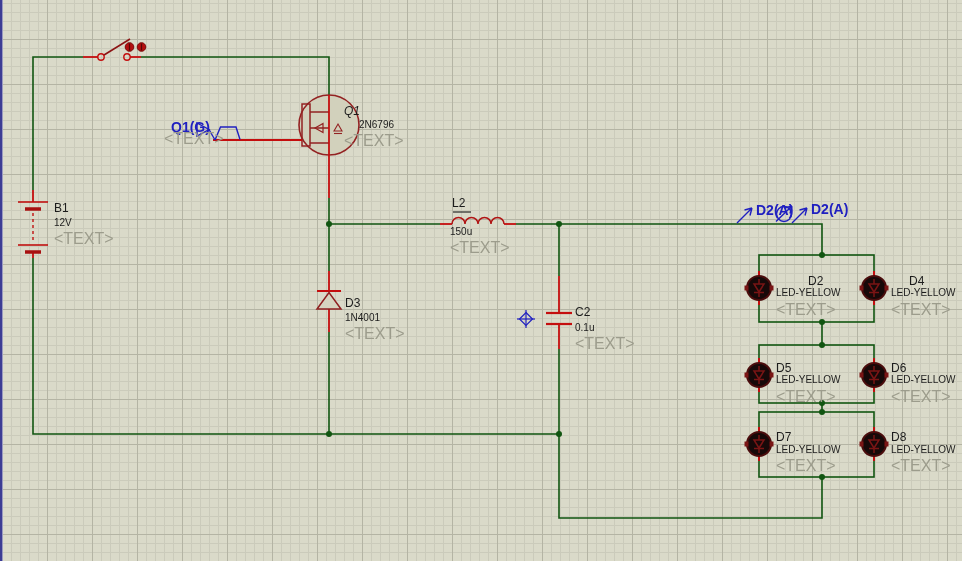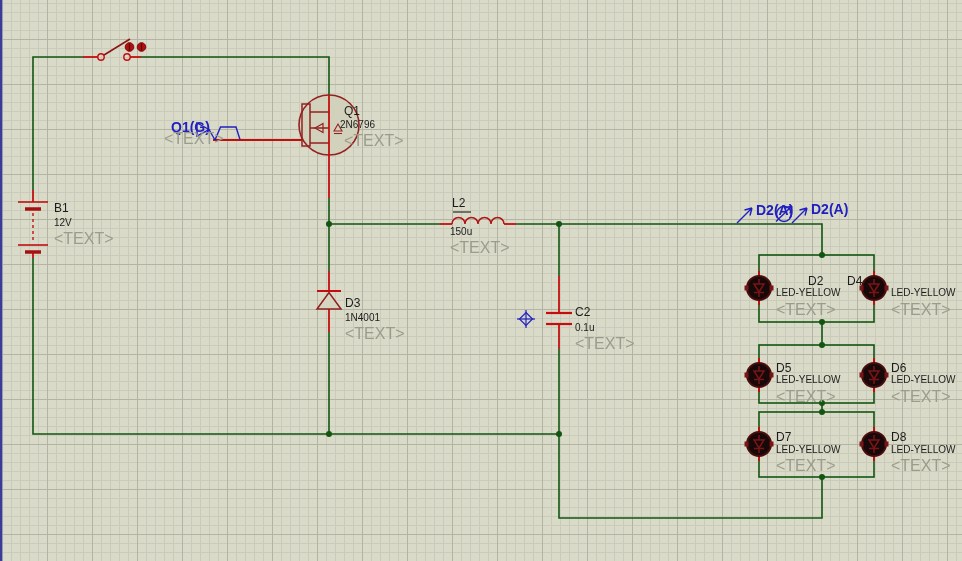--- a/index.html
+++ b/index.html
@@ -177,22 +177,22 @@
       </g>
   </svg>
 
   <span class="lbl ref" style="left:54px;top:202px;">B1</span>
   <span class="lbl val" style="left:54px;top:218px;">12V</span>
   <span class="lbl ph" style="left:54px;top:231px;">&lt;TEXT&gt;</span>
 
   <span class="lbl bluelbl" style="left:171px;top:120px;">Q1(G)</span>
   <span class="lbl ph" style="left:164px;top:131px;">&lt;TEXT&gt;</span>
 
-  <span class="lbl ref" style="left:344px;top:105px;">Q1</span>
-  <span class="lbl val" style="left:340px;top:120px;">2N6796</span>
+  <span class="lbl ref" style="left:344px;top:105px;font-style:italic;">Q1</span>
+  <span class="lbl val" style="left:359px;top:120px;">2N6796</span>
   <span class="lbl ph" style="left:344px;top:133px;">&lt;TEXT&gt;</span>
 
   <span class="lbl ref" style="left:452px;top:197px;">L2</span>
   <span class="lbl val" style="left:450px;top:227px;">150u</span>
   <span class="lbl ph" style="left:450px;top:240px;">&lt;TEXT&gt;</span>
 
   <span class="lbl ref" style="left:345px;top:297px;">D3</span>
   <span class="lbl val" style="left:345px;top:313px;">1N4001</span>
   <span class="lbl ph" style="left:345px;top:326px;">&lt;TEXT&gt;</span>
 
@@ -200,21 +200,21 @@
   <span class="lbl val" style="left:575px;top:323px;">0.1u</span>
   <span class="lbl ph" style="left:575px;top:336px;">&lt;TEXT&gt;</span>
 
   <span class="lbl bluelbl" style="left:756px;top:203px;">D2(A)</span>
   <span class="lbl bluelbl" style="left:811px;top:202px;">D2(A)</span>
 
   <span class="lbl ref" style="left:776px;top:275px;padding-left:32px;">D2</span>
   <span class="lbl val" style="left:776px;top:288px;">LED-YELLOW</span>
   <span class="lbl ph" style="left:776px;top:302px;">&lt;TEXT&gt;</span>
 
-  <span class="lbl ref" style="left:847px;top:275px;">D4</span>
+  <span class="lbl ref" style="left:909px;top:275px;">D4</span>
   <span class="lbl val" style="left:891px;top:288px;">LED-YELLOW</span>
   <span class="lbl ph" style="left:891px;top:302px;">&lt;TEXT&gt;</span>
 
   <span class="lbl ref" style="left:776px;top:362px;">D5</span>
   <span class="lbl val" style="left:776px;top:375px;">LED-YELLOW</span>
   <span class="lbl ph" style="left:776px;top:389px;">&lt;TEXT&gt;</span>
 
   <span class="lbl ref" style="left:891px;top:362px;">D6</span>
   <span class="lbl val" style="left:891px;top:375px;">LED-YELLOW</span>
   <span class="lbl ph" style="left:891px;top:389px;">&lt;TEXT&gt;</span>

